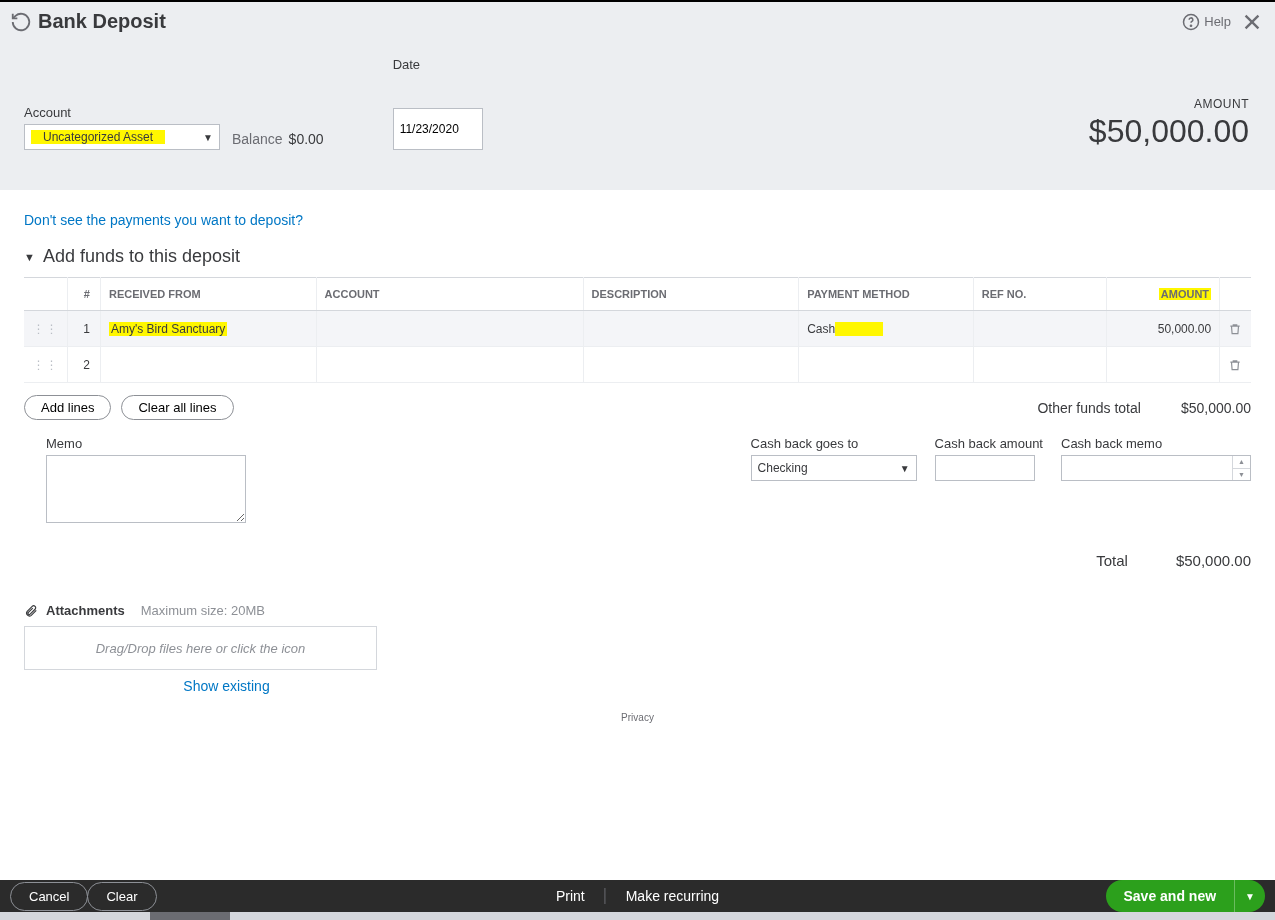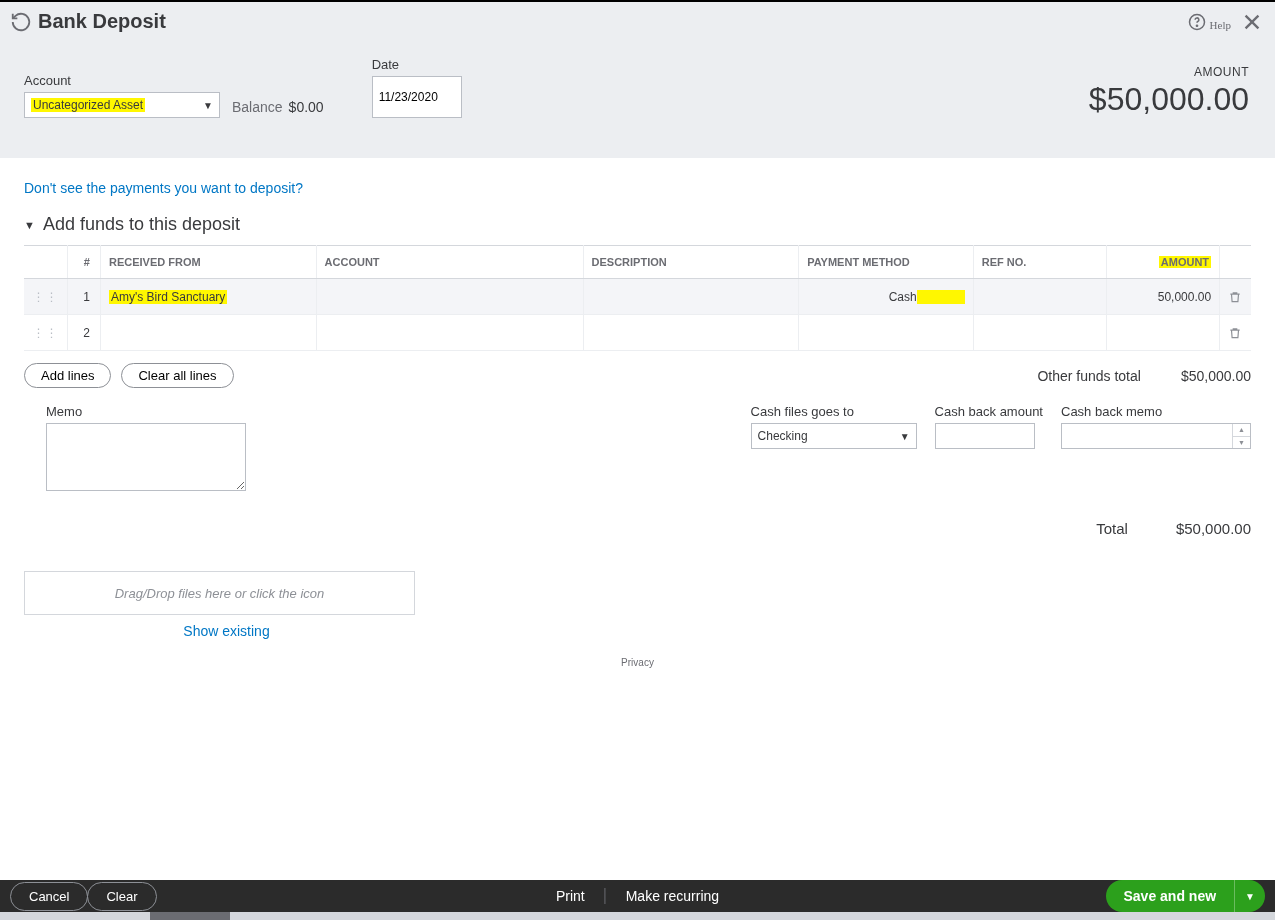--- a/index.html
+++ b/index.html
@@ -25,40 +25,40 @@
     align-items: center;
     padding: 8px 12px 6px 10px;
   }
   .header-title {
     font-size: 20px;
     font-weight: 600;
     margin-left: 6px;
     flex: 1;
   }
   .header-actions { display: flex; align-items: center; gap: 10px; }
-  .help-link { display: flex; align-items: flex-end; gap: 4px; color: #6b6c72; cursor: pointer; font-size: 11px; font-family: Liberation Serif, serif;}
+  .help-link { display: flex; align-items: center; gap: 4px; color: #6b6c72; cursor: pointer; font-size: 13px;}
   .close-btn { width: 22px; height: 22px; cursor: pointer; color:#6b6c72;}
   .recycle-icon { width:22px; height:22px; }
 
   .form-row {
     display: flex;
     align-items: flex-end;
     padding: 18px 24px 40px 24px;
   }
   .field { display:flex; flex-direction:column; }
   .field-label { font-size:13px; color:#393a3d; margin-bottom:4px; }
 
   .select {
     display:flex; align-items:center; justify-content:space-between;
     width:196px; height:26px;
     background:#fff; border:1px solid #babec5; font-size:12px;
     padding:0 6px; cursor:pointer;
   }
   .select .caret { color:#393a3d; font-size:10px; }
-  .account-select .val { background:#fff700; padding:0 2px; }
+  .account-select .val { background:#fff700; padding:0 12px; }
 
   .balance-group { display:flex; align-items:center; margin-left:12px; font-size:14px; }
   .balance-label { color:#6b6c72; margin-right:6px; }
 
   .date-input {
     width:90px; height:42px; border:1px solid #babec5; background:#fff;
     font-size:12px; padding:0 6px;
   }
 
   .amount-block { margin-left:auto; text-align:right; padding-right:2px;}
@@ -86,21 +86,21 @@
   .deposit-table th.amt span { background:#fff700; padding:0 2px; }
   .deposit-table td {
     height:36px; padding:6px 8px; font-size:12px; border-right:1px solid #eceef1; border-bottom:1px solid #eceef1;
   }
   .deposit-table td:last-child{border-right:none;}
   .deposit-table tr.row1 td { background:#f4f5f8; }
   .drag-col { width:30px; text-align:center; color:#babec5; }
   .trash-col { width:30px; text-align:center; color:#8d9096; cursor:pointer;}
   .drag-dots{ letter-spacing:1px; font-size:12px; color:#babec5;}
   .hl-yellow { background:#fff700; padding:0 2px; }
-  .cash-cell { display:flex; align-items:center; gap:0;justify-content:flex-end;}
+  .cash-cell { display:flex; align-items:center; gap:0;}
   .cash-cell .pm-extra { display:inline-block; width:48px; height:14px; background:#fff700; }
   .amt-cell { text-align:right; }
 
   .table-actions { display:flex; align-items:center; margin-top:12px; gap:10px;}
   .btn-outline {
     border:1px solid #8d9096; background:#fff; border-radius:14px;
     padding:4px 16px; font-size:13px; cursor:pointer;
   }
   .other-total { margin-left:auto; display:flex; gap:40px; font-size:14px; }
   .track-row { display:flex; align-items:center; gap:6px; margin-top:10px; font-size:12px;}
@@ -121,21 +121,21 @@
   .stepper div { flex:1; display:flex; align-items:center; justify-content:center; font-size:7px; color:#8d9096; cursor:pointer;}
   .stepper div:first-child{ border-bottom:1px solid #d4d7dc;}
   .cb-amount-input { width:100px; height:26px; border:1px solid #babec5; padding:0 6px; font-size:12px;}
 
   .total-row { display:flex; justify-content:flex-end; gap:48px; margin-top:26px; font-size:15px; }
 
   .attach-block { margin-top:34px; }
   .attach-head { display:flex; align-items:center; gap:8px; font-size:13px;}
   .attach-head .maxsize{ color:#8d9096; margin-left:8px;}
   .dropzone {
-    width:391px; height:44px; border:1px solid #d4d7dc; margin-top:8px;
+    width:353px; height:44px; border:1px solid #d4d7dc; margin-top:8px;
     display:flex; align-items:center; justify-content:center;
     color:#8d9096; font-style:italic; font-size:13px; cursor:pointer;
   }
   .show-existing { width:405px; text-align:center; margin-top:8px; }
 
   .privacy { text-align:center; font-size:10px; color:#6b6c72; margin-top:18px; margin-bottom:20px; }
 
   
   .footer {
     height:28px; background:#2b2b2b; color:#fff; display:flex; align-items:center;
@@ -200,21 +200,21 @@
       <div class="select account-select">
         <span class="val">Uncategorized Asset</span>
         <span class="caret">▼</span>
       </div>
     </div>
     <div class="balance-group" style="margin-bottom:3px;">
       <span class="balance-label">Balance</span>
       <span>$0.00</span>
     </div>
 
-    <div class="field" style="margin-left:48px;">
+    <div class="field" style="margin-left:69px;gap:32px;">
       <div class="field-label">Date</div>
       <input class="date-input" value="11/23/2020" style="">
     </div>
 
     <div class="amount-block">
       <div class="amount-caption">AMOUNT</div>
       <div class="amount-value">$50,000.00</div>
     </div>
   </div>
 </div>
@@ -291,21 +291,21 @@
 
 
   <div class="lower-grid">
     <div class="memo-block">
       <div class="memo-label">Memo</div>
       <textarea class="memo-box" style=""></textarea>
     </div>
 
     <div class="cash-back">
       <div class="cb-field">
-        <div class="field-label">Cash files goes to</div>
+        <div class="field-label">Cash back goes to</div>
         <div class="select">
           <span>Checking</span>
           <span class="caret">▼</span>
         </div>
       </div>
       <div class="cb-field">
         <div class="field-label">Cash back amount</div>
         <input class="cb-amount-input" value="" style="">
       </div>
       <div class="cb-field">
@@ -320,20 +320,29 @@
       </div>
     </div>
   </div>
 
   <div class="total-row">
     <span>Total</span>
     <span>$50,000.00</span>
   </div>
 
   <div class="attach-block">
+    <div class="attach-head">
+      <span>
+        <svg viewBox="0 0 24 24" width="14" height="14" fill="none" stroke="#393a3d" stroke-width="2">
+            <path d="M21 11l-8.5 8.5a5 5 0 0 1-7-7L14 4a3.5 3.5 0 0 1 5 5l-8.5 8.5a2 2 0 0 1-3-3L15 7"></path>
+          </svg>
+      </span>
+      <b>Attachments</b>
+      <span class="maxsize">Maximum size: 20MB</span>
+    </div>
     <div class="dropzone">
       <span>Drag/Drop files here or click the icon</span>
     </div>
     <div class="show-existing">
       <span class="link">Show existing</span>
     </div>
   </div>
 
   <div class="privacy">Privacy</div>
 </div>

